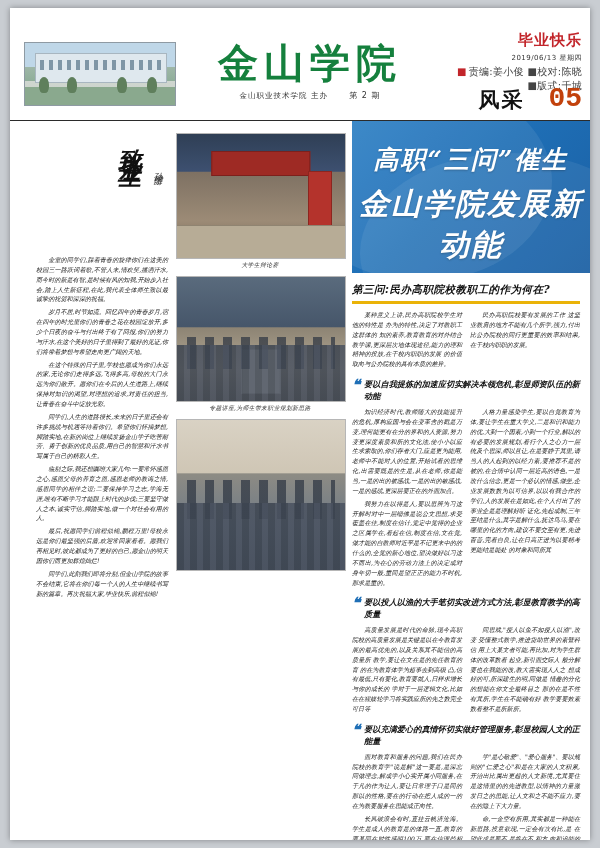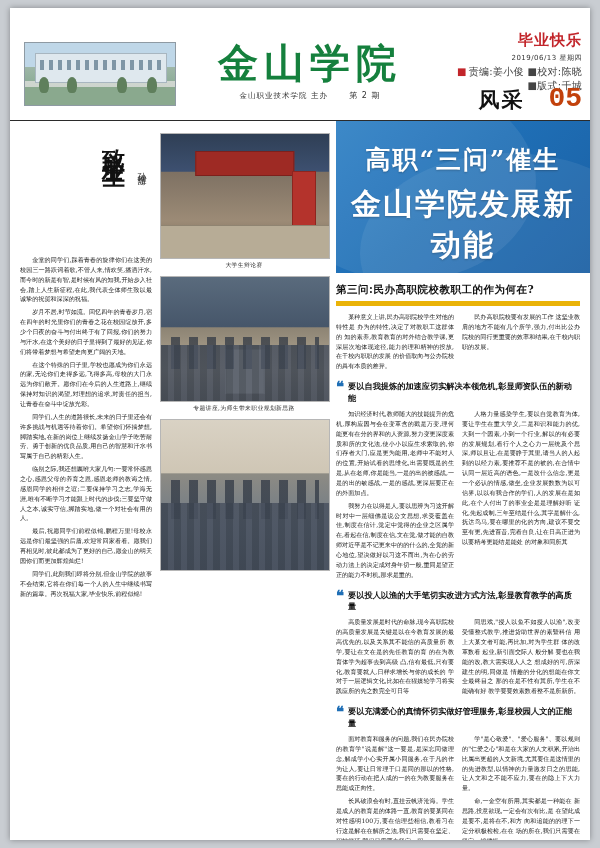--- a/index.html
+++ b/index.html
@@ -78,21 +78,21 @@
     font-weight:700;font-size:21px;color:#111;letter-spacing:2px;
   }
   .section-num{
     font-family:Liberation Mono, monospace;
     font-weight:700;font-size:28px;color:#c2410c;
   }
 
   
   .body{
     position:absolute;left:0;top:113px;right:0;bottom:0;
-    padding:6px 10px 8px 10px;box-sizing:border-box;
+    padding:6px 10px 8px 26px;box-sizing:border-box;font-style:italic;
   }
   .cols{display:flex;height:100%;gap:8px;}
   .col-left{width:132px;flex:none;position:relative;}
   .col-mid{width:168px;flex:none;position:relative;}
   .col-right{flex:1;position:relative;}
 
   
   .vtitle{
     position:relative;height:118px;margin:4px 0 6px 0;
   }
@@ -176,21 +176,21 @@
   .hl1{font-size:25px;padding-top:22px;}
   .hl2{font-size:30px;padding-top:8px;}
   .hl3{
     position:relative;color:#fff;text-align:center;margin-top:12px;
     font-family:"DejaVu Serif","Liberation Serif",serif;font-size:15px;letter-spacing:2px;
   }
   .secthead{
     margin:10px 0 6px 0;padding-bottom:4px;
     font-family:"DejaVu Serif","Liberation Serif",serif;
     font-weight:700;font-size:10.5px;color:#111;letter-spacing:.5px;
-    border-bottom:5px solid #eab308;
+    border-bottom:3px solid #eab308;
   }
   .rcols{display:flex;gap:8px;}
   .rcol{flex:1;}
   .rcol p, .lead p{
     margin:0 0 3px 0;
     font-family:"DejaVu Serif","Liberation Serif",serif;
     font-size:6.1px;line-height:1.62;color:#1a1a1a;text-align:justify;text-indent:2em;
   }
   .subhead{
     display:flex;align-items:flex-start;gap:4px;margin:7px 0 4px 0;

